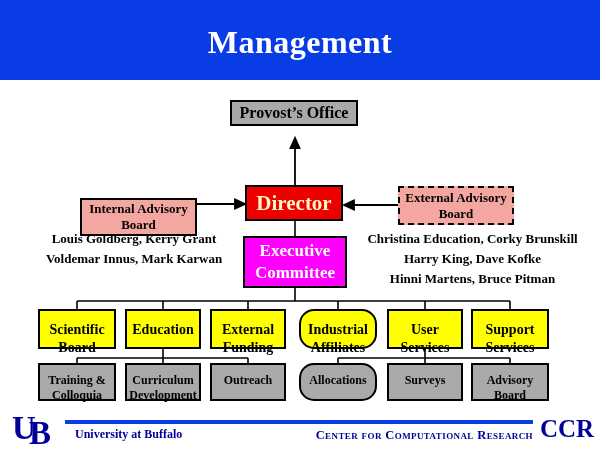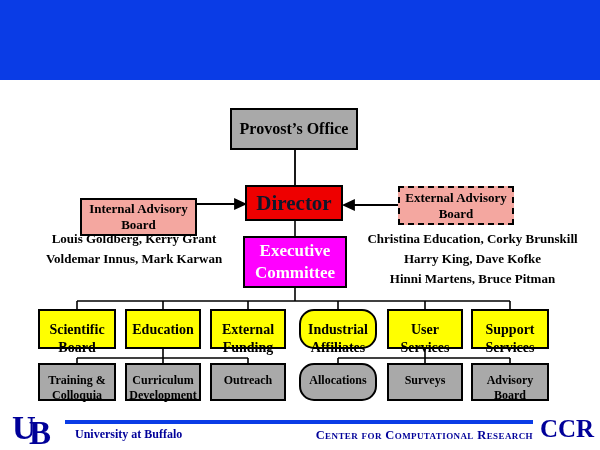--- a/index.html
+++ b/index.html
@@ -6,30 +6,30 @@
   .slide {
     position:relative; width:600px; height:450px; overflow:hidden;
     background:#fff; font-family:"Liberation Serif", serif;
   }
   .banner {
     position:absolute; left:0; top:0; width:600px; height:80px;
     background:var(--banner-blue);
   }
   .banner-title {
     width:100%; text-align:center; color:#fff; font-weight:bold;
-    font-size:32px; line-height:84px; letter-spacing:0.5px;margin-top:48px;
+    font-size:32px; line-height:84px; letter-spacing:0.5px;
   }
   .connector-svg { position:absolute; left:0; top:0; width:600px; height:450px; pointer-events:none; }
   .box {
     position:absolute; box-sizing:border-box; border:2px solid #000;
     font-weight:bold; text-align:center; color:#000;
     display:flex; align-items:center; justify-content:center; flex-direction:column;
   }
-  .provost { left:230px; top:108px; width:128px; height:42px; background:var(--box-gray); font-size:16px; }
-  .director { left:245px; top:185px; width:98px;  height:36px; background:var(--director-red); color:#0f172a; font-size:21px; }
+  .provost { left:230px; top:100px; width:128px; height:26px; background:var(--box-gray); font-size:16px; }
+  .director { left:245px; top:185px; width:98px;  height:36px; background:var(--director-red); color:#fef9c3; font-size:21px; }
   .advisory { background:var(--advisory-salmon); font-size:13px; line-height:16px; }
   .advisory.internal { left:80px;  top:186px; width:117px; height:38px;margin-top:12px; }
   .advisory.external { left:398px; top:186px; width:116px; height:39px; border-style:dashed; }
   .executive { left:243px; top:236px; width:104px; height:52px; background:var(--executive-magenta); color:#fff; font-size:17px; line-height:22px; }
   .members {
     position:absolute; font-weight:bold; font-size:13px; line-height:20px;
     text-align:center; color:#000;
   }
   .members.left  { left:34px;  top:229px; width:200px; }
   .members.right { left:350px; top:229px; width:245px; }

